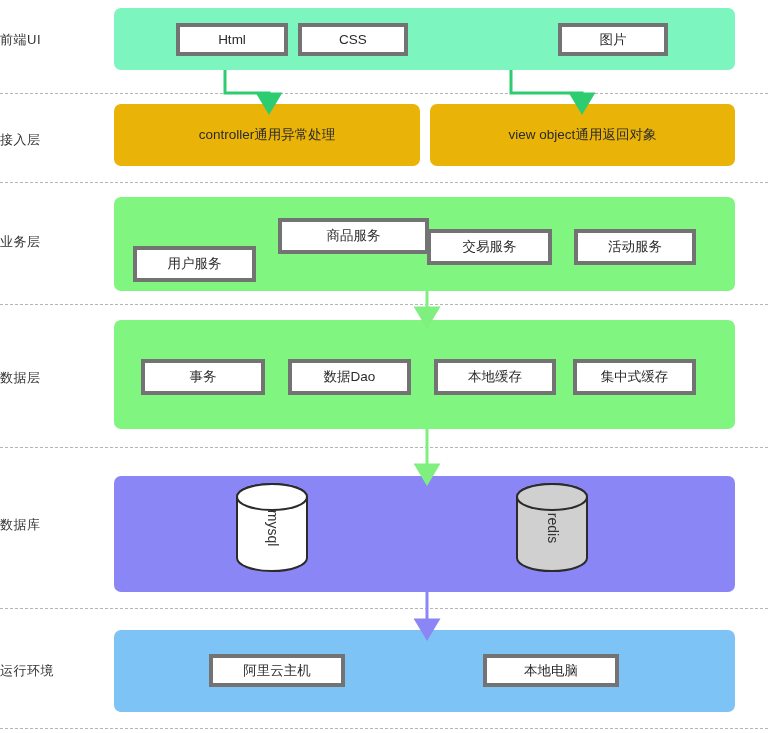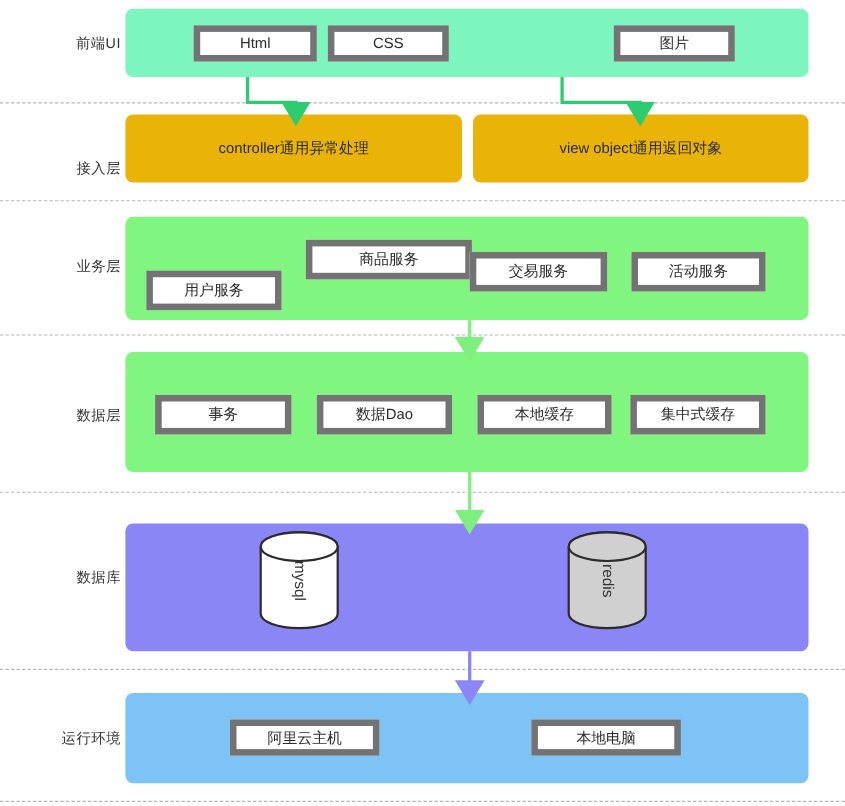--- a/index.html
+++ b/index.html
@@ -13,21 +13,21 @@
 
   
   .divider{
     position:absolute;left:0;width:768px;height:0;
     border-top:1.5px dashed #b6b6b6;
   }
 
   
   .row-label{
     position:absolute;left:0;width:110px;
-    text-align:right;
+    text-align:left;
     font-size:13px;color:#333333;
     letter-spacing:.5px;
     white-space:nowrap;
   }
 
   
   .band{
     position:absolute;
     left:114px;width:621px;
     border-radius:7px;
@@ -36,21 +36,21 @@
   .band-ui     {background:#7df5be;}
   .band-biz    {background:#80f57f;}
   .band-data   {background:#80f57f;}
   .band-db     {background:#8b86f6;}
   .band-env    {background:#7ec3f6;}
 
   
   .node{
     position:absolute;
     background:#ffffff;
-    border:6px solid #737373;
+    border:4px solid #737373;
     box-sizing:border-box;
     display:flex;align-items:center;justify-content:center;
     font-size:13.5px;color:#2b2b2b;
     white-space:nowrap;
   }
 
   
   .obox{
     position:absolute;
     background:#eab308;
@@ -75,21 +75,21 @@
 <div id="stage">
 
   <div class="divider" style="top:93px;"></div>
   <div class="divider" style="top:182px;"></div>
   <div class="divider" style="top:304px;"></div>
   <div class="divider" style="top:447px;"></div>
   <div class="divider" style="top:608px;"></div>
   <div class="divider" style="top:728px;"></div>
 
   <div class="row-label" style="top:31px;">前端UI</div>
-  <div class="row-label" style="top:144px;">接入层</div>
+  <div class="row-label" style="top:131px;">接入层</div>
   <div class="row-label" style="top:233px;">业务层</div>
   <div class="row-label" style="top:369px;">数据层</div>
   <div class="row-label" style="top:516px;">数据库</div>
   <div class="row-label" style="top:662px;">运行环境</div>
 
   <div class="band band-ui" style="top:8px;height:62px;"></div>
   <div class="node" style="left:176px;top:23px;width:112px;height:33px;">Html</div>
   <div class="node" style="left:298px;top:23px;width:110px;height:33px;">CSS</div>
   <div class="node" style="left:558px;top:23px;width:110px;height:33px;">图片</div>
 

